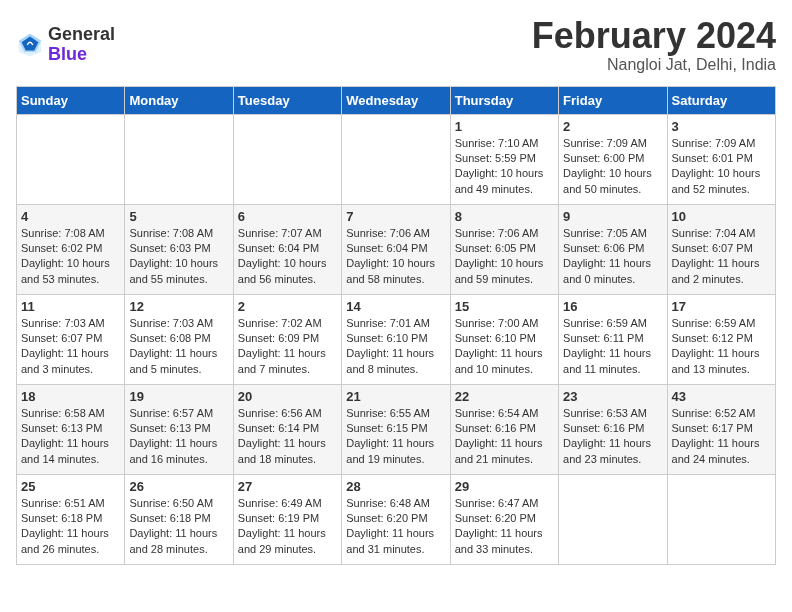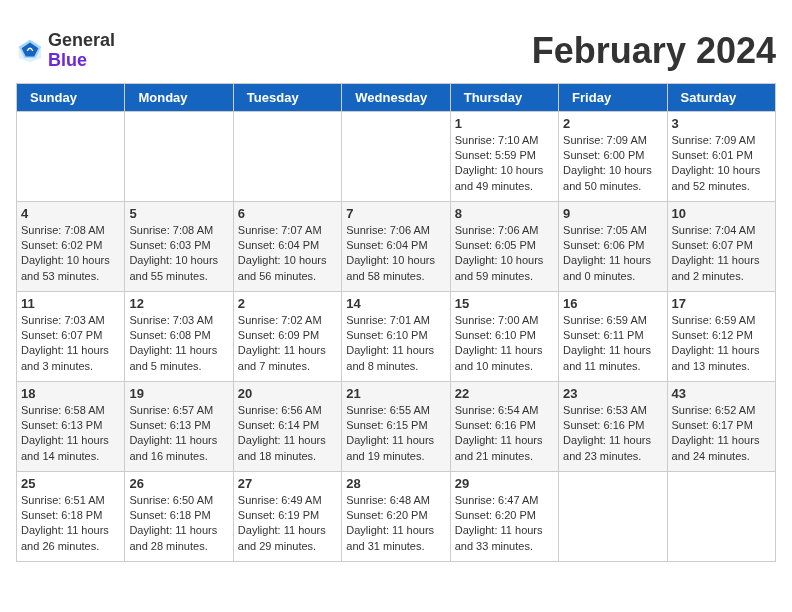--- a/index.html
+++ b/index.html
@@ -6,59 +6,59 @@
     body {
       font-family: Arial, sans-serif;
       background: #fff;
       width: 792px;
       min-height: 612px;
       padding: 16px;
     }
     .header {
       display: flex;
       justify-content: space-between;
-      align-items: flex-end;
+      align-items: center;
       margin-bottom: 12px;
     }
     .logo {
       display: flex;
       align-items: center;
       gap: 4px;
     }
     .logo-text {
       font-size: 18px;
       font-weight: bold;
       line-height: 1.1;
     }
     .logo-general { color: #333; }
     .logo-blue { color: #6d28d9; }
     .logo-icon {
       width: 28px;
       height: 28px;
     }
-    .title-block { text-align: right; margin-top: 15px; }
+    .title-block { text-align: right; }
     .month-title {
       font-size: 36px;
       font-weight: bold;
       color: #333;
       line-height: 1.1;
     }
     .location {
       font-size: 16px;
       color: #555;
     }
     table {
       width: 100%;
       border-collapse: collapse;
       font-size: 11px;
     }
     thead tr th {
       background-color: #1565C0;
       color: #fff;
-      padding: 6px 13px;
+      padding: 6px 4px;
       text-align: left;
       font-size: 13px;
       font-weight: bold;
       border: 1px solid #ccc;
     }
     tbody tr td {
       border: 1px solid #ccc;
       vertical-align: top;
       padding: 4px;
       width: calc(100% / 7);
@@ -98,20 +98,21 @@
     </svg>
     <div>
       <div class="logo-text">
         <span class="logo-general">General</span><br>
         <span class="logo-blue">Blue</span>
       </div>
     </div>
   </div>
   <div class="title-block">
     <div class="month-title">February 2024</div>
+    <div class="location">Nangloi Jat, Delhi, India</div>
   </div>
 </div>
 
 <table>
   <thead>
     <tr>
     <th>Sunday</th>
         <th>Monday</th>
         <th>Tuesday</th>
         <th>Wednesday</th>

